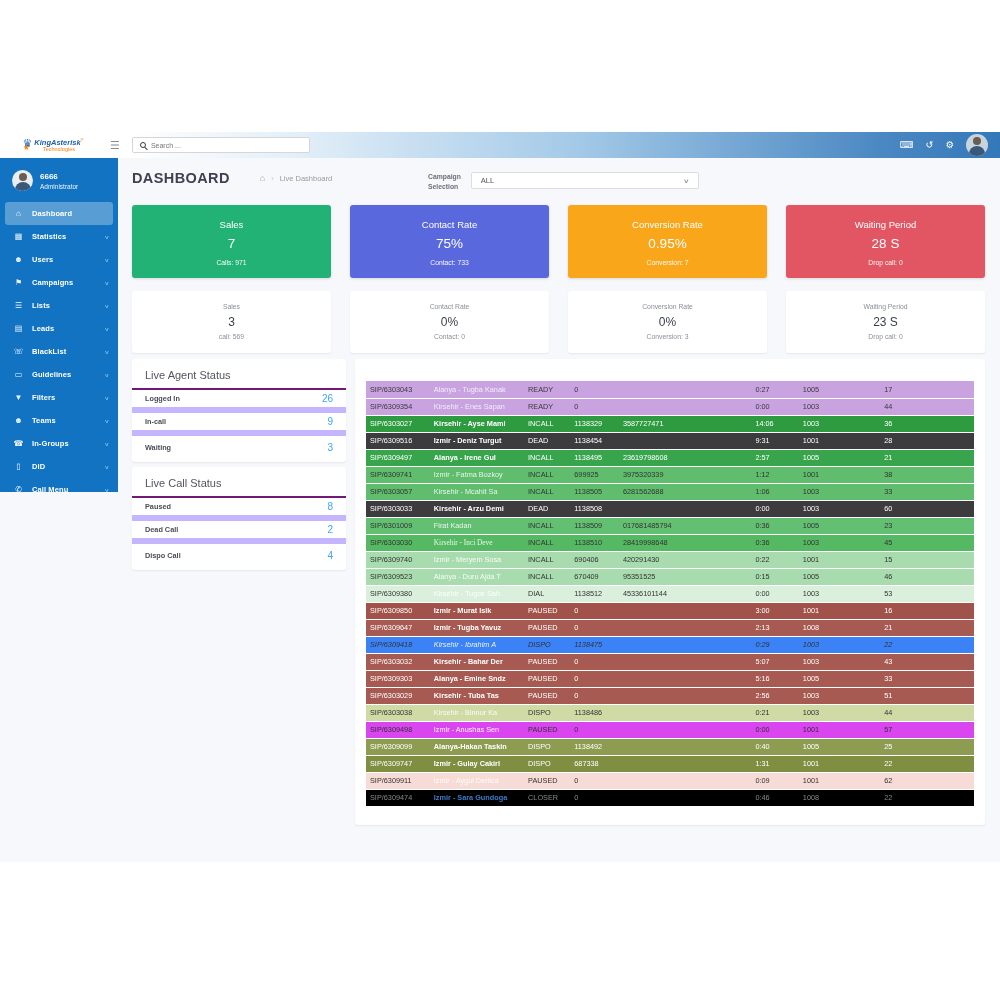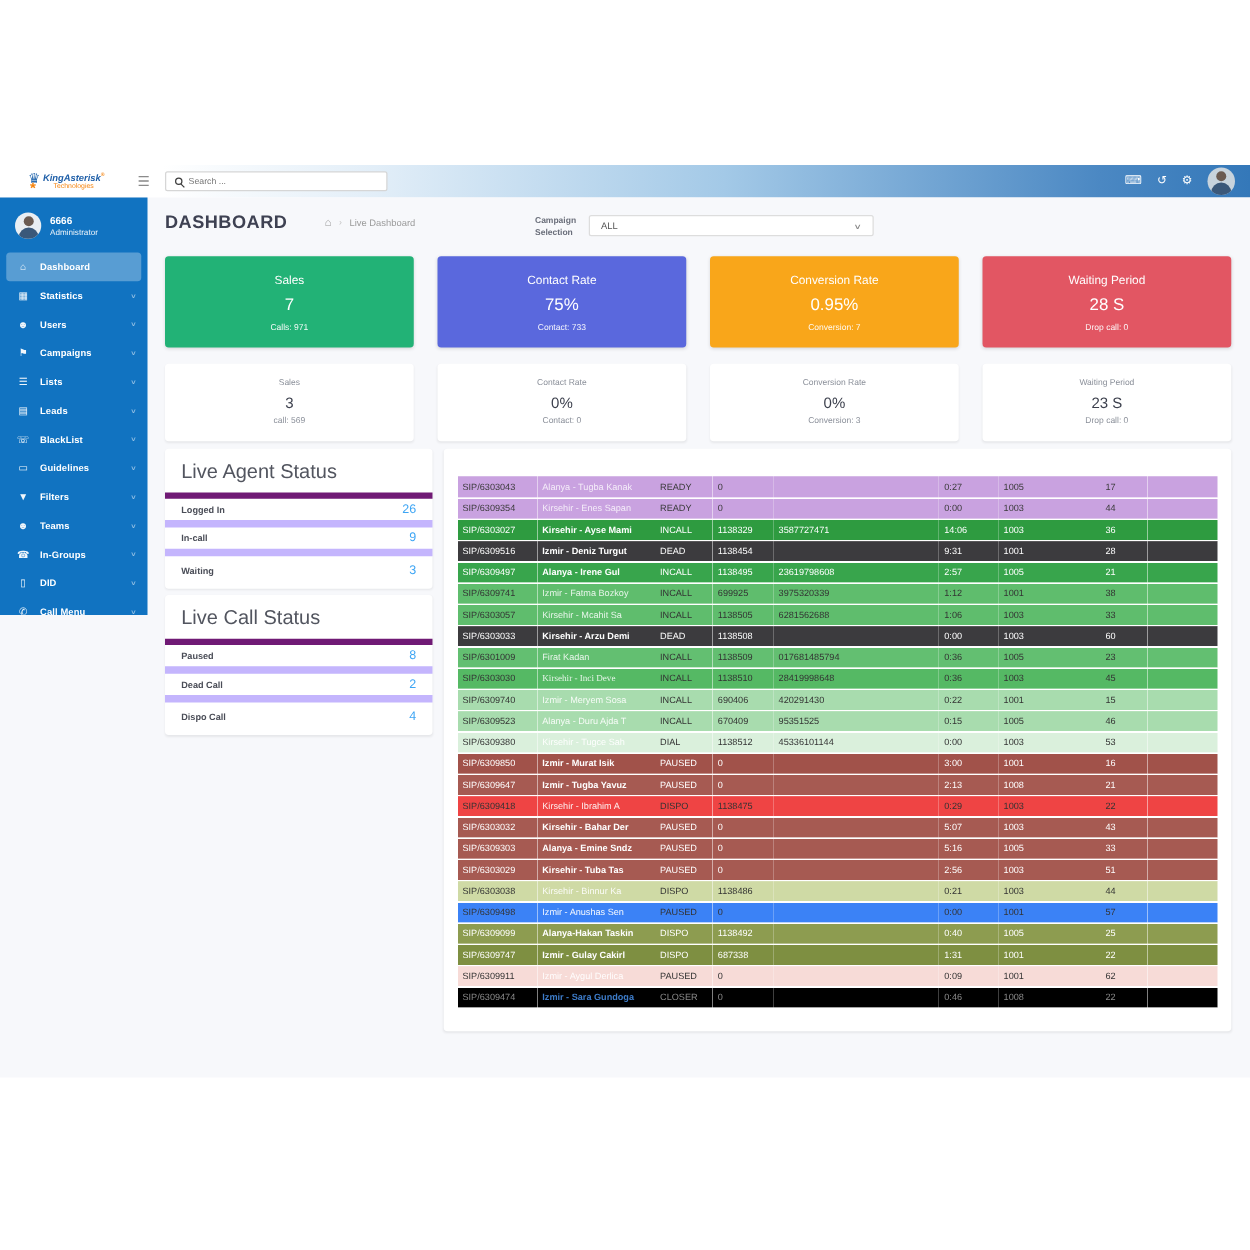--- a/index.html
+++ b/index.html
@@ -66,21 +66,21 @@
   .white-cards { margin-top:13px; }
   .white-card { height:62px; background:#fff; border-radius:3px; text-align:center; padding-top:12px; box-shadow:0 1px 2px rgba(0,0,0,.07); }
   .wc-title { font-size:6.8px; color:#8a8f99; }
   .wc-value { font-size:12px; color:#3b3f4c; margin-top:5px; }
   .wc-sub { font-size:6.8px; color:#8a8f99; margin-top:4px; }
 
   
   .lower { display:grid; grid-template-columns:214px 1fr; gap:9px; margin-top:6px; align-items:start; }
   .left-col { display:flex; flex-direction:column; gap:5px; }
   .panel { background:#fff; border-radius:3px; box-shadow:0 1px 2px rgba(0,0,0,.07); padding-bottom:3px; }
-  .panel-title { font-size:16px; color:#52555f; padding:10px 13px 7px; border-bottom:5px solid #701a75; }
+  .panel-title { font-size:11px; color:#52555f; padding:10px 13px 7px; border-bottom:2px solid #701a75; }
   .status-row { display:flex; align-items:center; justify-content:space-between; padding:0 13px; height:23px; border-bottom:6px solid #c4b5fd; }
   .status-row:last-child { border-bottom:none; }
   .status-label { font-size:7.3px; color:#4a4d57; font-weight:bold; }
   .status-value { font-size:10px; color:var(--accent,#3da5f4); }
 
   .table-card { background:#fff; border-radius:3px; box-shadow:0 1px 2px rgba(0,0,0,.07); padding:9px 11px 18px; }
   table { width:100%; border-collapse:collapse; table-layout:fixed; }
   th { font-size:7.2px; color:#666; text-align:left; font-weight:bold; padding:5px 4px 8px; white-space:nowrap; overflow:hidden; }
   td { font-size:7.3px; padding:0 4px; height:17px; border-bottom:1px solid rgba(255,255,255,.6); white-space:nowrap; overflow:hidden; }
   .cell-agent { cursor:pointer; }
@@ -480,21 +480,21 @@
     <td class="cell-sip">SIP/6309647</td>
     <td class="cell-agent" style="color: rgb(255, 255, 255); font-weight: bold;">Izmir - Tugba Yavuz</td>
     <td class="cell-status">PAUSED</td>
     <td class="cell-lead">0</td>
     <td class="cell-customer"></td>
     <td class="cell-mmss">2:13</td>
     <td class="cell-campaign">1008</td>
     <td class="cell-calls">21</td>
     <td class="cell-group"></td>
   </tr>
-                <tr style="background: #ef4444; color: rgb(51, 51, 51);">
+                <tr style="background: #3b82f6; color: rgb(51, 51, 51); font-style: italic;">
     <td class="cell-sip">SIP/6309418</td>
     <td class="cell-agent" style="color: rgba(255, 255, 255, 0.9); font-weight: normal;">Kirsehir - Ibrahim A</td>
     <td class="cell-status">DISPO</td>
     <td class="cell-lead">1138475</td>
     <td class="cell-customer"></td>
     <td class="cell-mmss">0:29</td>
     <td class="cell-campaign">1003</td>
     <td class="cell-calls">22</td>
     <td class="cell-group"></td>
   </tr>
@@ -535,21 +535,21 @@
     <td class="cell-sip">SIP/6303038</td>
     <td class="cell-agent" style="color: rgba(255, 255, 255, 0.9); font-weight: normal;">Kirsehir - Binnur Ka</td>
     <td class="cell-status">DISPO</td>
     <td class="cell-lead">1138486</td>
     <td class="cell-customer"></td>
     <td class="cell-mmss">0:21</td>
     <td class="cell-campaign">1003</td>
     <td class="cell-calls">44</td>
     <td class="cell-group"></td>
   </tr>
-                <tr style="background: #3b82f6; color: rgb(51, 51, 51); margin-left: 36px;">
+                <tr style="background: #d946ef; color: rgb(51, 51, 51); margin-left: 36px;">
     <td class="cell-sip">SIP/6309498</td>
     <td class="cell-agent" style="color: rgba(255, 255, 255, 0.95); font-weight: normal;">Izmir - Anushas Sen</td>
     <td class="cell-status">PAUSED</td>
     <td class="cell-lead">0</td>
     <td class="cell-customer"></td>
     <td class="cell-mmss">0:00</td>
     <td class="cell-campaign">1001</td>
     <td class="cell-calls">57</td>
     <td class="cell-group"></td>
   </tr>

